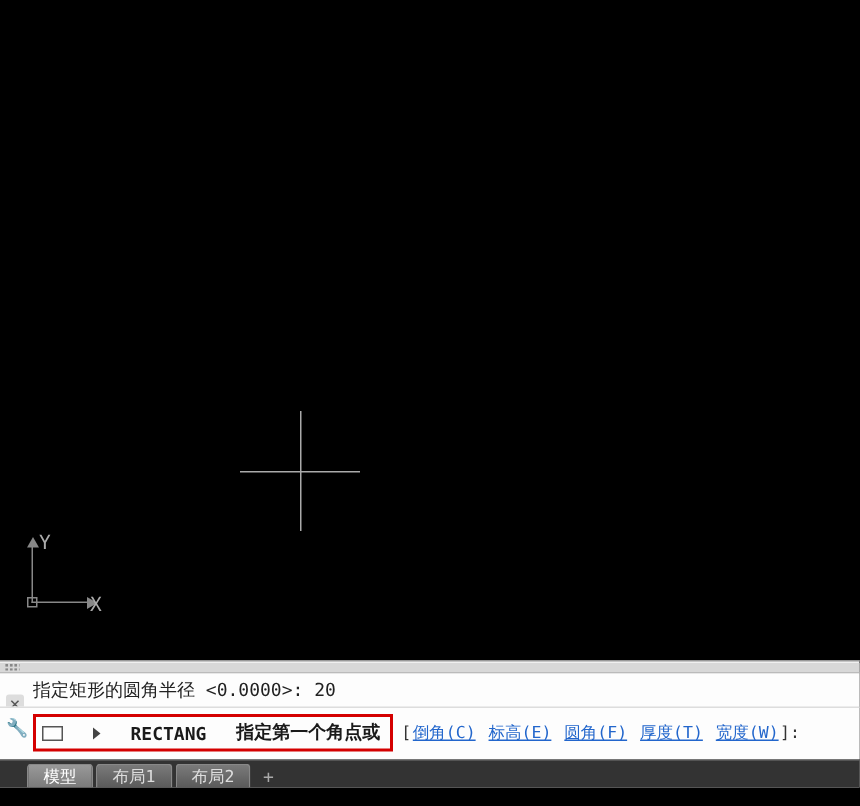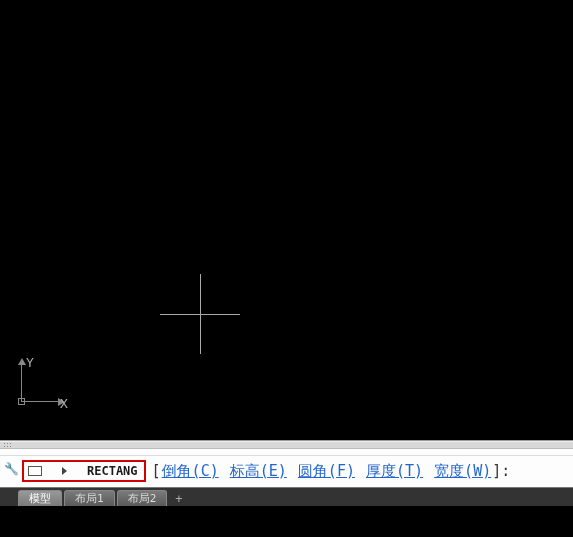--- a/index.html
+++ b/index.html
@@ -126,21 +126,21 @@
       margin-right: 6px;
     }
     .rect-icon {
       width: 14px; height: 10px; border: 1px solid #555; display: inline-block;
     }
     .chev {
       width: 0; height: 0; border-top: 4px solid transparent; border-bottom: 4px solid transparent; border-left: 5px solid #444;
       display: inline-block;
     }
     .cmd-label { font-weight: bold; color: #1a1a1a; font-size: 12px; }
-    .prompt-tail { color: #333; font-size: 15px; }
+    .prompt-tail { color: #333; font-size: 11px; }
     .opt { color: #2266cc; text-decoration: underline; padding: 0 1px; cursor: pointer; }
     .tabs {
       display: flex;
       align-items: flex-end;
       height: 19px;
       background: #333;
       padding-left: 18px;
       gap: 2px;
       border-top: 1px solid #777;
     }
@@ -176,28 +176,30 @@
   </div>
 </div>
 
 <div class="panel">
   <div class="panel-handle">
       <div class="dots"></div>
     </div>
 
   <div class="history">
     <span class="close-x">×</span>
+    <div class="lf"><span>指定矩形的圆角半径 </span><span>&lt;0.0000&gt;: </span><span>20</span></div>
   </div>
 
   <div class="cmdline">
     <span class="wrench">🔧</span>
     <span class="active-box">
       <span class="rect-icon"></span>
       <span class="chev"></span>
       <span class="cmd-label">RECTANG</span>
+      <span class="cmd-label">指定第一个角点或</span>
     </span>
     <span class="prompt-tail">
       <span> [</span><span id="opts"><span class="opt">倒角(C)</span> <span class="opt">标高(E)</span> <span class="opt">圆角(F)</span> <span class="opt">厚度(T)</span> <span class="opt">宽度(W)</span></span><span>]:</span>
     </span>
   </div>
 
   <div class="tabs" id="tabs">
       <div class="tab active">模型</div>
       <div class="tab">布局1</div>
       <div class="tab">布局2</div>

